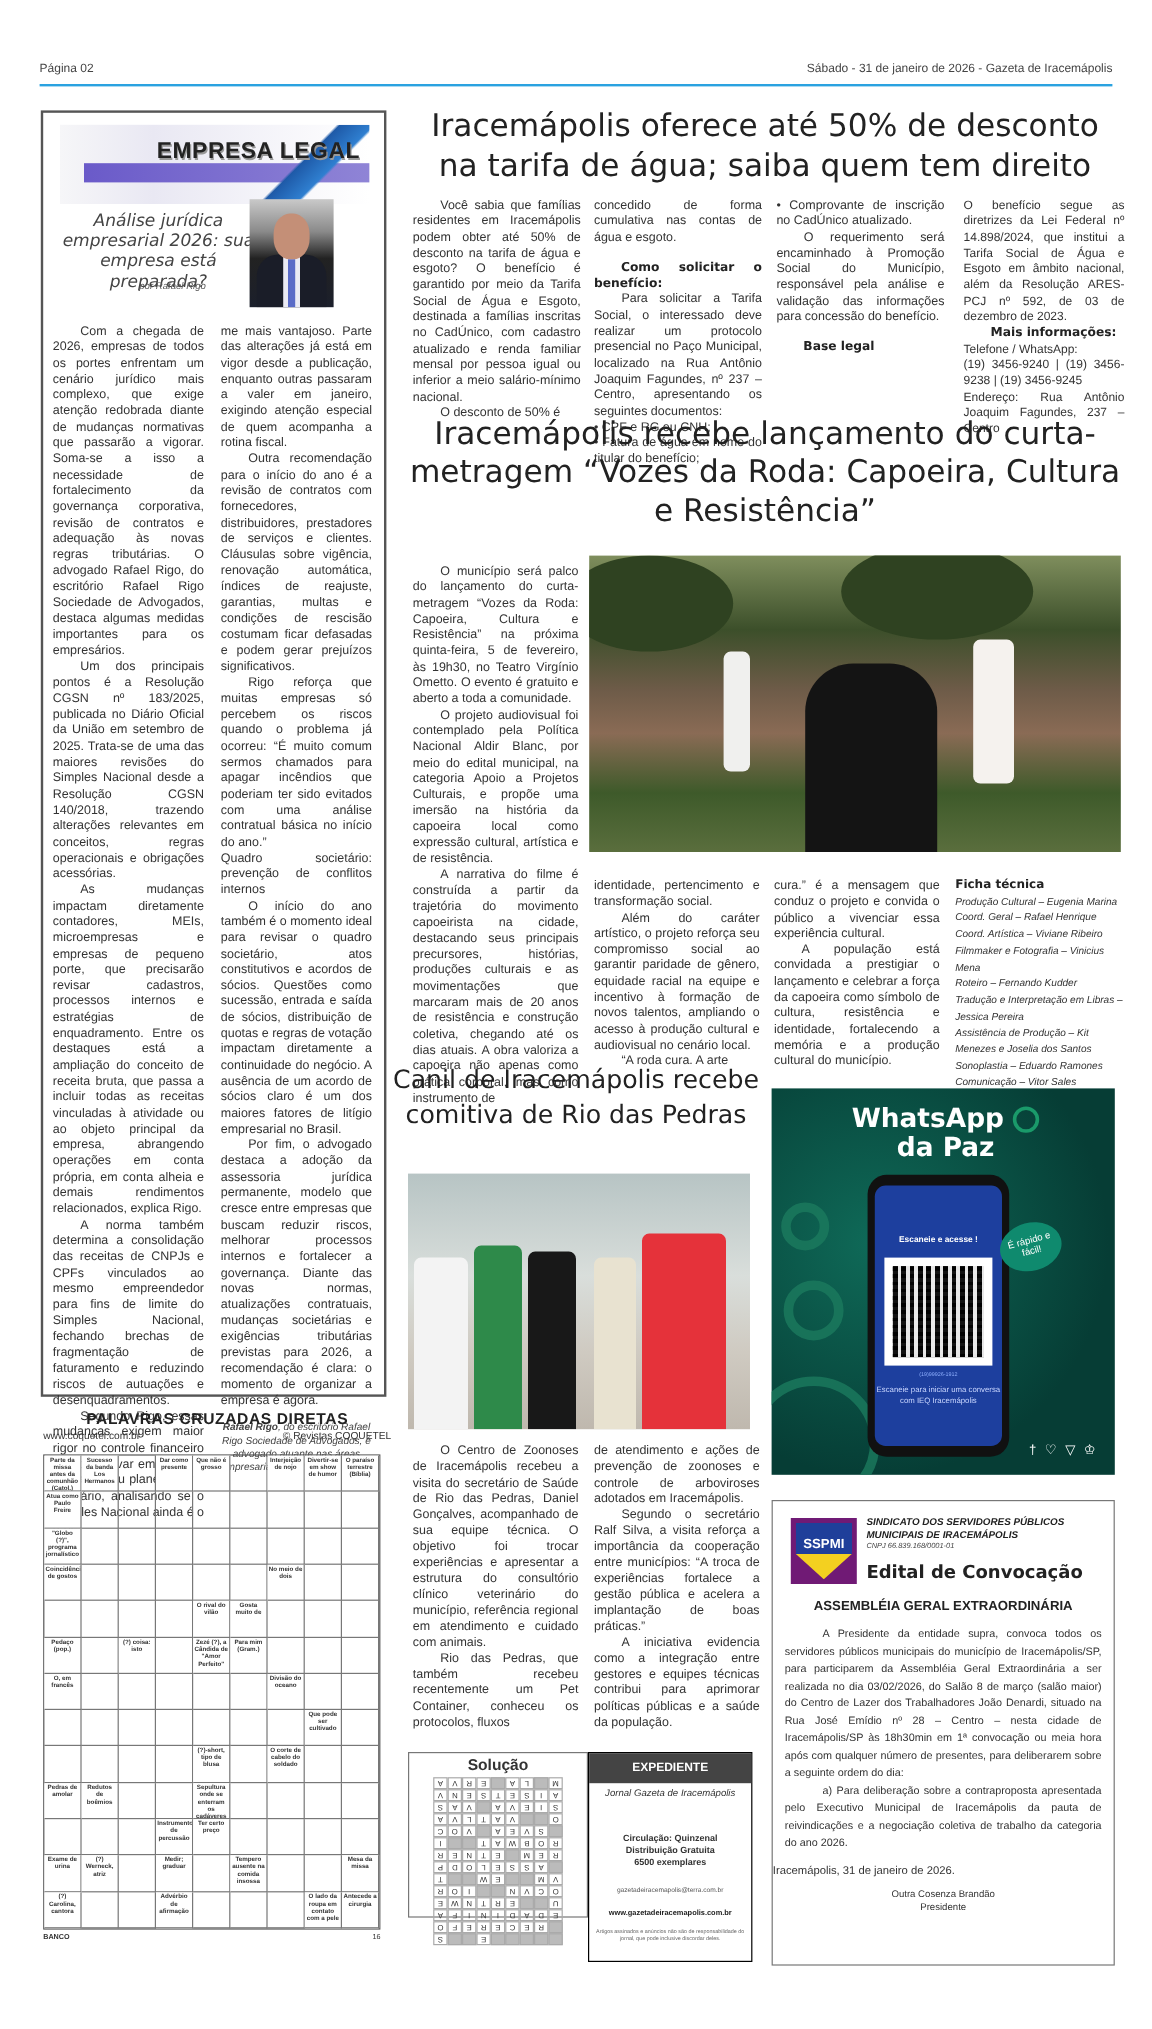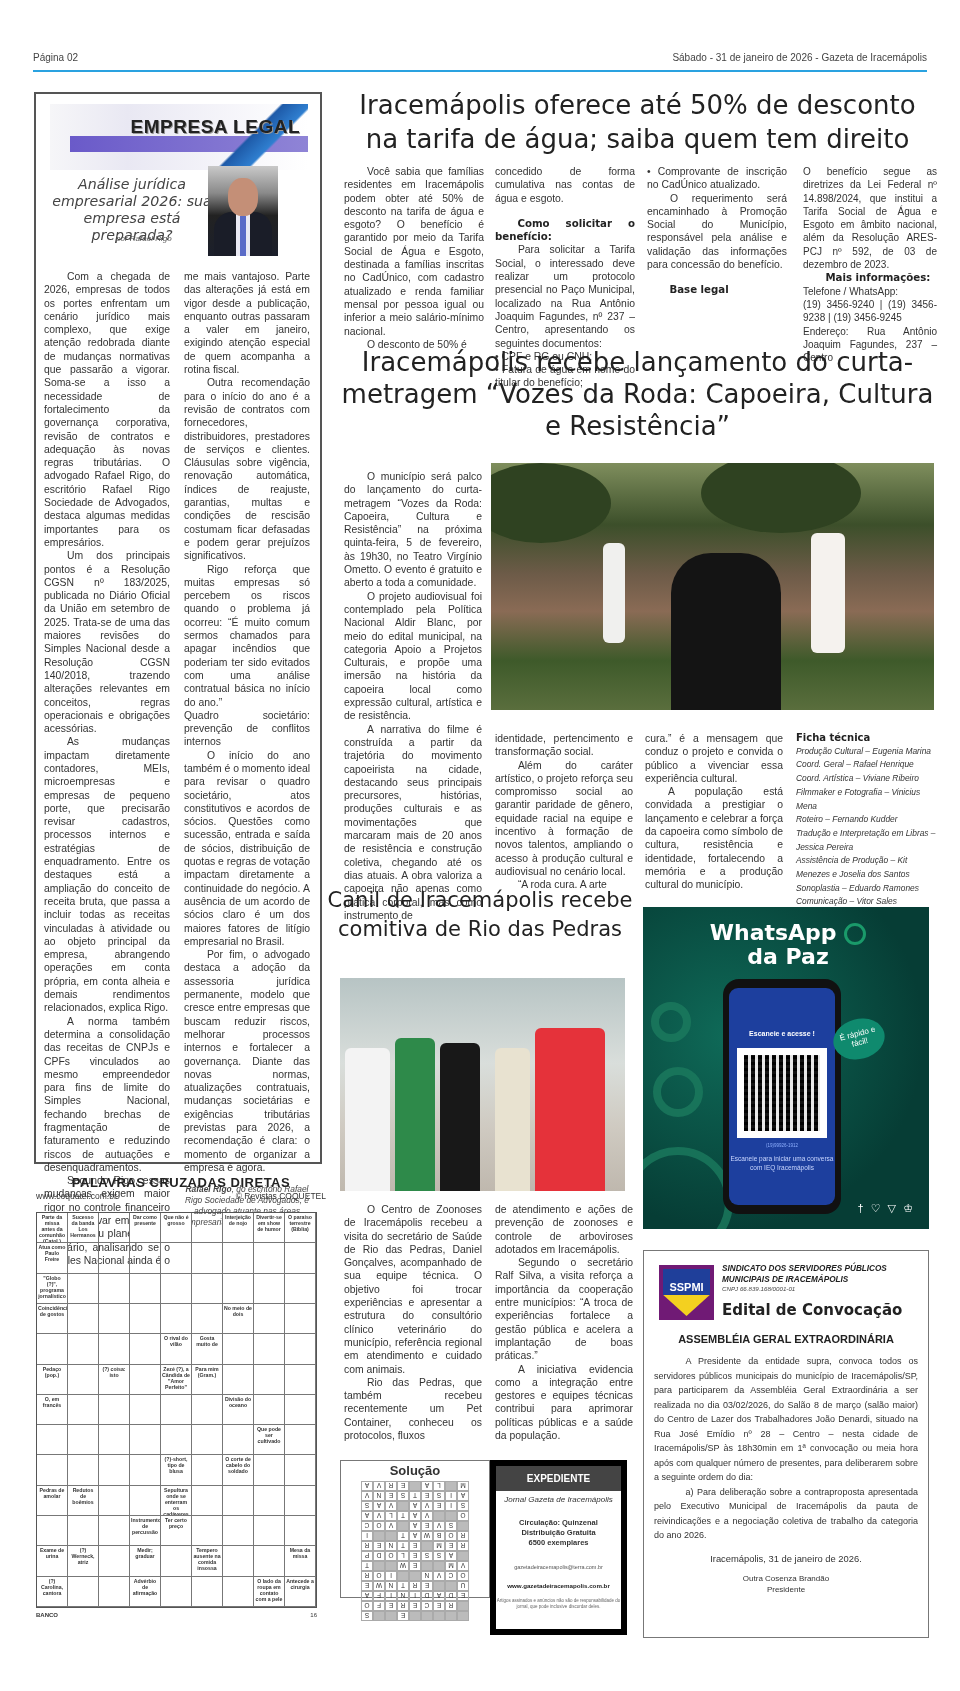--- a/index.html
+++ b/index.html
@@ -57,38 +57,38 @@
 .cell{border-right:1px solid #777;border-bottom:1px solid #777;font-size:5.2px;line-height:6px;text-align:center;color:#333;font-weight:bold;padding:1px;overflow:hidden;position:relative}
 .cell.clue{background:#fff}
 .cwfoot{left:36px;top:1612px;width:281px;font-size:6px;display:flex;justify-content:space-between;color:#333}
 
 .sol{left:340px;top:1460px;width:150px;height:138px;border:1px solid #777;background:#fff}
 .sol .st{font-weight:bold;font-size:13px;text-align:center;margin-top:2px;color:#333}
 .solgrid{margin:3px auto 0;width:108px;display:grid;grid-template-columns:repeat(9,12px);grid-auto-rows:10px}
 .sc{border:1px solid #aaa;font-size:6.5px;line-height:9px;text-align:center;transform:rotate(180deg);color:#333}
 .sc.b{background:#bbb}
 
-.exp{left:490px;top:1460px;width:137px;height:175px;border:6px solid #000000;text-align:center}
+.exp{left:490px;top:1460px;width:137px;height:175px;border:1px solid #000000;text-align:center}
 .exp .eh{background:#444;color:#fff;font-weight:bold;font-size:10px;padding:7px 0}
 .exp .j{font-style:italic;font-size:8px;margin-top:4px;color:#333}
-.exp .c{font-weight:bold;font-size:7.5px;line-height:10px;margin-top:14px;color:#333}
+.exp .c{font-weight:bold;font-size:7.5px;line-height:10px;margin-top:28px;color:#333}
 .exp .m{font-size:5.5px;margin-top:16px;color:#555}
 .exp .w{font-weight:bold;font-size:6.2px;margin-top:12px;color:#222}
 .exp .n{font-size:4.5px;margin-top:9px;line-height:6px;color:#666}
 
 .sind{left:643px;top:1250px;width:286px;height:388px;border:1px solid #777}
 .logo{position:absolute;left:15px;top:14px;width:55px;height:55px;background:#701a75;padding:4px}
 .shield{width:100%;height:100%;background:linear-gradient(180deg,#1f3f9a 0 55%,#f3d020 55%);clip-path:polygon(0 0,100% 0,100% 55%,50% 100%,0 55%);color:#fff;font-weight:bold;font-size:11px;text-align:center;padding-top:12px}
 .sname{position:absolute;left:78px;top:12px;font-weight:bold;font-style:italic;font-size:8.2px;line-height:11px;color:#222}
 .scnpj{position:absolute;left:78px;top:34px;font-style:italic;font-size:6.2px;color:#444}
 .sedital{position:absolute;left:78px;top:50px;font-weight:bold;font-size:15px;font-family:"DejaVu Sans",sans-serif;color:#222}
 .sage{position:absolute;left:0;top:82px;width:100%;text-align:center;font-weight:bold;font-size:11px;color:#222}
 .sbody{position:absolute;left:10px;top:103px;width:264px;font-size:9px;line-height:14.5px;text-align:justify;color:#333}
 .sbody p{text-indent:3.5em}
-.sdate{position:absolute;top:302px;width:100%;text-align:center;font-size:9.4px;color:#333}
+.sdate{position:absolute;top:302px;width:100%;font-size:9.4px;color:#333}
 .sign{position:absolute;top:322px;width:100%;text-align:center;font-size:8px;line-height:11px;color:#333}
 .ficha{font-size:8.4px;line-height:13.7px;font-style:italic;color:#333}
 .ficha .ft{font-style:normal;font-weight:bold;font-family:"DejaVu Sans",sans-serif;font-size:10px;color:#222}
 </style>
 </head>
 <body>
 
 <div class="hdr">
   <span>Página 02</span>
   <span>Sábado - 31 de janeiro de 2026 - Gazeta de Iracemápolis</span>

